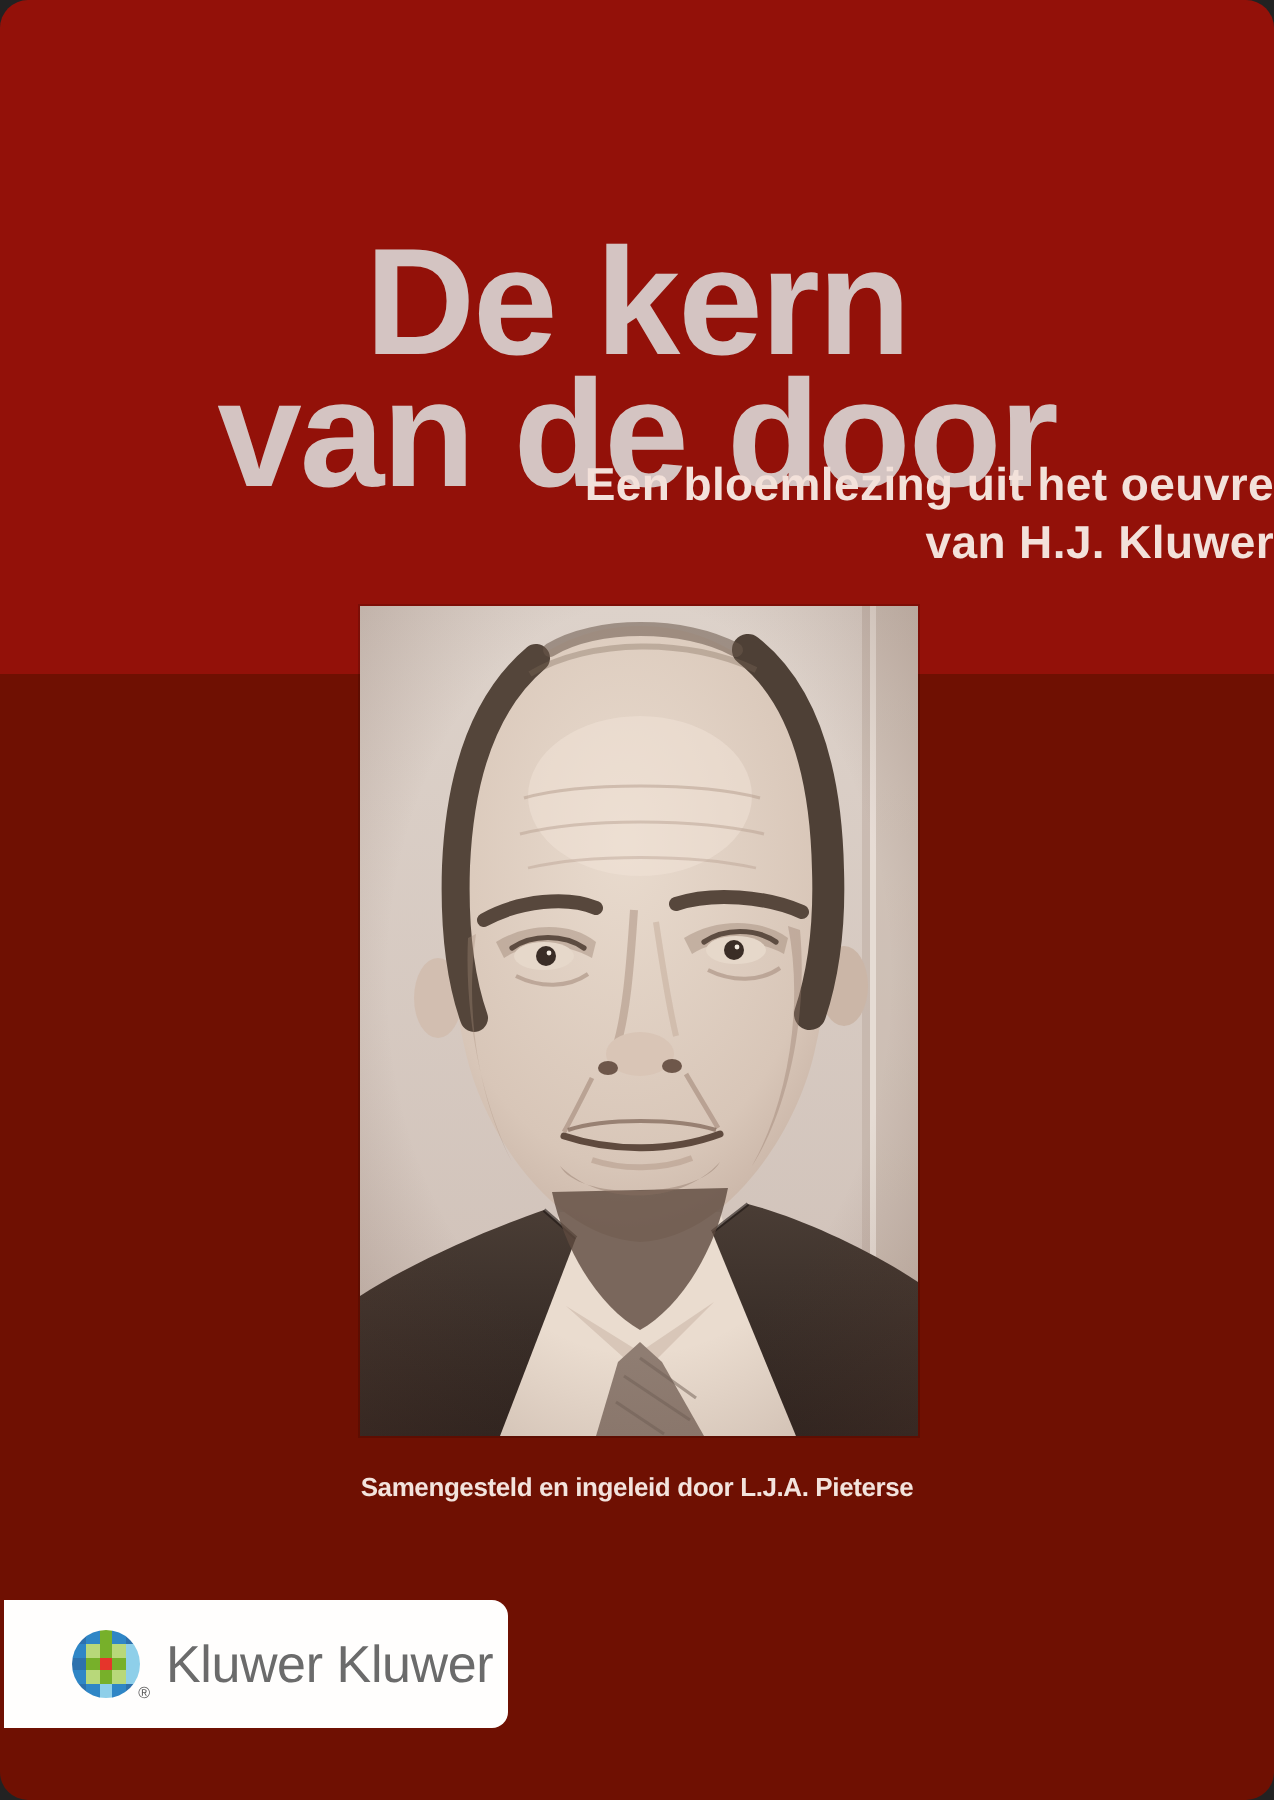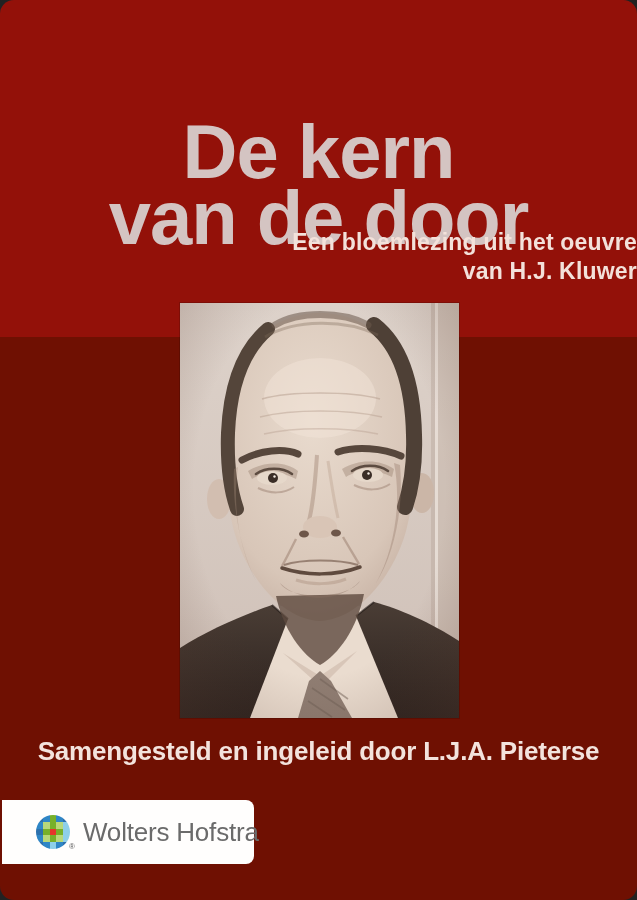--- a/index.html
+++ b/index.html
@@ -28,21 +28,21 @@
   .subtitle span{display:block;}
   .photo{
     position:absolute;left:180px;top:303px;width:279px;height:415px;
     box-shadow:0 0 0 1px rgba(0,0,0,0.15);
   }
   .photo svg{display:block;width:100%;height:100%;}
   .byline{
     position:absolute;left:0;top:736px;width:100%;
     text-align:center;
     color:#f3e3dd;
-    font-size:26px;font-weight:600;letter-spacing:-0.2px;
+    font-size:13px;font-weight:600;letter-spacing:-0.2px;
   }
   .logo-box{
     position:absolute;left:2px;top:800px;width:252px;height:64px;
     background:#fffefd;
     border-radius:0 8px 8px 0;
     display:flex;align-items:center;
     padding-left:34px;box-sizing:border-box;
   }
   .globe-wrap{position:relative;width:34px;height:34px;flex:0 0 auto;}
   .globe{
@@ -196,16 +196,16 @@
           <div style="background: rgb(184, 216, 122);"></div>
           <div style="background: rgb(142, 207, 233);"></div>
           <div style="background: rgb(45, 113, 173);"></div>
           <div style="background: rgb(47, 134, 198);"></div>
           <div style="background: rgb(142, 207, 233);"></div>
           <div style="background: rgb(47, 134, 198);"></div>
           <div style="background: rgb(45, 113, 173);"></div>
         </div>
       <span class="reg">®</span>
     </div>
-    <span class="wordmark">Wolters Hofstra</span>
+    <span class="wordmark">Kluwer Kluwer</span>
   </div>
 
 </div>
 
 </body></html>

